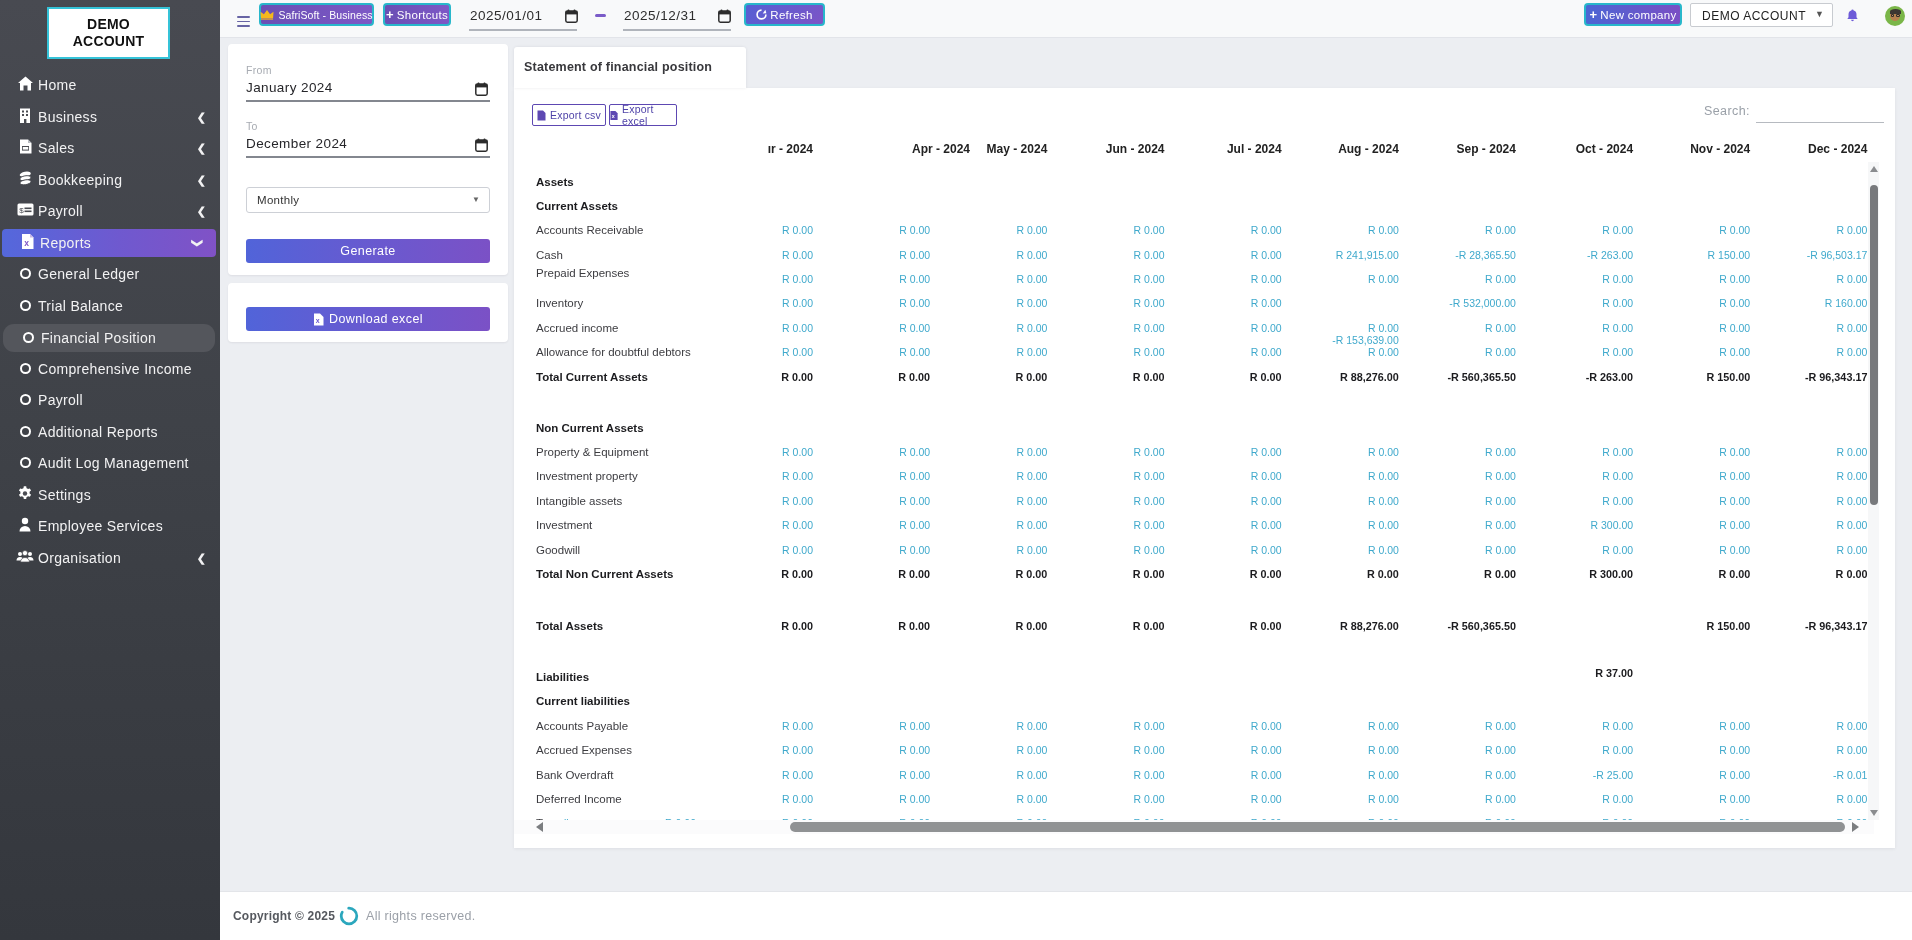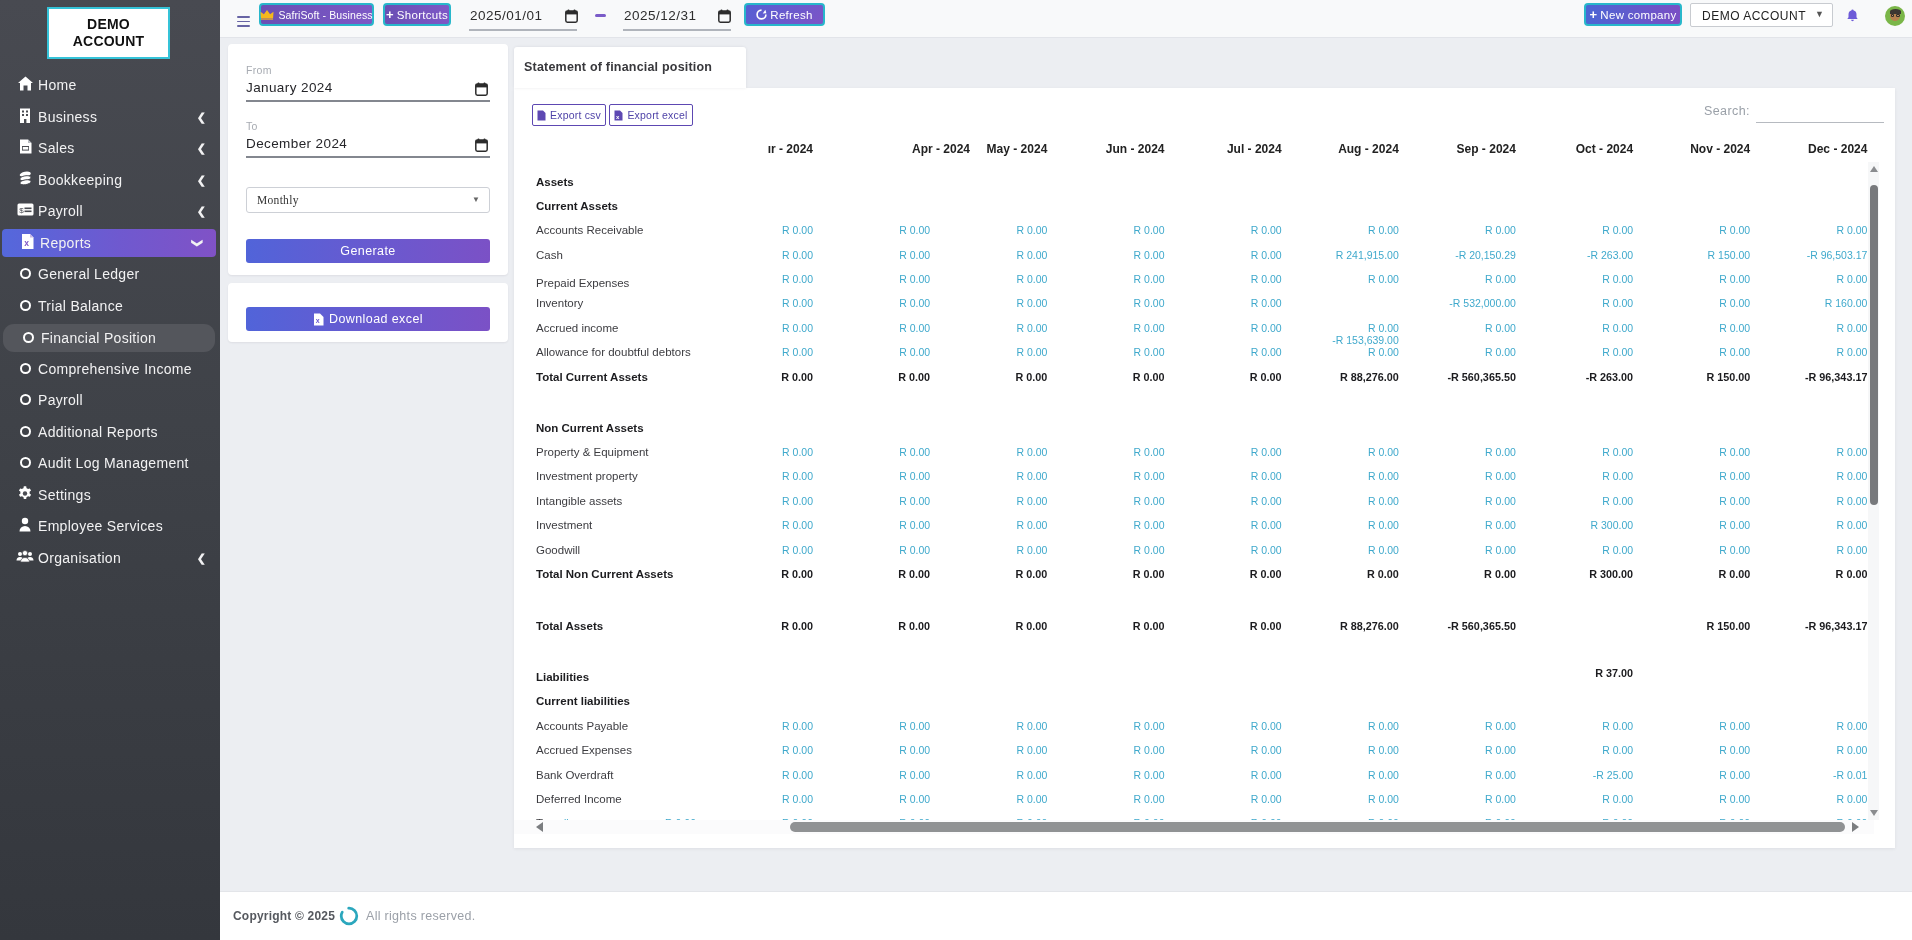--- a/index.html
+++ b/index.html
@@ -241,39 +241,39 @@
     <div class="flabel" style="top:76px;">To</div>
     <div class="fval" style="top:92px;">December 2024</div>
     <div class="fcal" style="top:94px;"><svg width="13" height="14" viewBox="0 0 13 14">
         <rect x="0.8" y="2" width="11.4" height="11.2" rx="1.6" fill="none" stroke="#2c2c2c" stroke-width="1.5"></rect>
         <rect x="0.8" y="2" width="11.4" height="3.4" fill="#2c2c2c"></rect>
         <rect x="2.6" y="0.4" width="1.8" height="3" rx="0.7" fill="#2c2c2c"></rect>
         <rect x="8.6" y="0.4" width="1.8" height="3" rx="0.7" fill="#2c2c2c"></rect>
       </svg></div>
     <div class="fline" style="top:112px;"></div>
     <div class="abs" style="left:18px; top:143px; width:244px; height:26px; border:1px solid #cdd0d6; border-radius:3px; background:#fff;">
-      <span style="position:absolute; left:10px; top:6px; font-size:11.5px; color:#333; letter-spacing:0.3px;font-family:Liberation Serif, serif;">Monthly</span>
+      <span style="position:absolute; left:10px; top:6px; font-size:11.5px; color:#333; letter-spacing:0.3px;">Monthly</span>
       <span style="position:absolute; right:9px; top:7px; font-size:8px; color:#666;">▼</span>
     </div>
     <div class="gbtn" style="top:195px; height:24px;">Generate</div>
   </div>
 <div class="card" style="left:228px; top:283px; width:280px; height:59px;">
     <div class="gbtn" style="top:24px; height:24px;"><svg width="11" height="13" viewBox="0 0 11 13" style="margin-right:5px;">
         <path d="M1 0.5 H7 L10.5 4 V12.5 H1 Z" fill="#fff"></path>
         <text x="2.8" y="10" font-family="Liberation Sans" font-size="7" font-weight="bold" fill="#6a59cf">x</text>
       </svg>Download excel</div>
   </div>
 <div id="tab">
     <span>Statement of financial position</span>
   </div>
 <div id="panel">
     <div class="exbtn" style="left:18px; width:74px;"><svg width="9" height="11" viewBox="0 0 9 11">
         <path d="M0.5 0.5 H6 L8.5 3 V10.5 H0.5 Z" fill="#5d48b2"></path>
       </svg>Export csv</div>
-    <div class="exbtn" style="left:95px; width:84px;"><svg width="9" height="11" viewBox="0 0 9 11">
+    <div class="exbtn" style="left:95px; width:68px;"><svg width="9" height="11" viewBox="0 0 9 11">
         <path d="M0.5 0.5 H6 L8.5 3 V10.5 H0.5 Z" fill="#5d48b2"></path>
         <text x="2" y="8.5" font-family="Liberation Sans" font-size="6" font-weight="bold" fill="#fff">x</text>
       </svg>Export excel</div>
     <div id="search-l" style="left:1190px;">Search:</div>
     <div id="search-u" style="left:1242px; top:34px; width:128px;"></div>
     <div id="tbl">
       <div class="hdr" style="top:53.5px; right:1082.0px;">ır - 2024</div>
       <div class="hdr" style="top:53.5px; right:925px;">Apr - 2024</div>
       <div class="hdr" style="top:53.5px; right:847.7px;">May - 2024</div>
       <div class="hdr" style="top:53.5px; right:730.5px;">Jun - 2024</div>
@@ -296,25 +296,25 @@
       <div class="v" style="top:136.2px; right:261.9px;">R 0.00</div>
       <div class="v" style="top:136.2px; right:144.8px;">R 0.00</div>
       <div class="v" style="top:136.2px; right:27.6px;">R 0.00</div>
       <div class="rl" style="top:160.6px;">Cash</div>
       <div class="v" style="top:160.6px; right:1082.0px;">R 0.00</div>
       <div class="v" style="top:160.6px; right:964.9px;">R 0.00</div>
       <div class="v" style="top:160.6px; right:847.7px;">R 0.00</div>
       <div class="v" style="top:160.6px; right:730.5px;">R 0.00</div>
       <div class="v" style="top:160.6px; right:613.4px;">R 0.00</div>
       <div class="v" style="top:160.6px; right:496.2px;">R 241,915.00</div>
-      <div class="v" style="top:160.6px; right:379.1px;">-R 20,150.29</div>
+      <div class="v" style="top:160.6px; right:379.1px;">-R 28,365.50</div>
       <div class="v" style="top:160.6px; right:261.9px;">-R 263.00</div>
       <div class="v" style="top:160.6px; right:144.8px;">R 150.00</div>
       <div class="v" style="top:160.6px; right:27.6px;">-R 96,503.17</div>
-      <div class="rl" style="top:189px;text-align:center;">Prepaid Expenses</div>
+      <div class="rl" style="top:179px;text-align:center;">Prepaid Expenses</div>
       <div class="v" style="top:185.0px; right:1082.0px;">R 0.00</div>
       <div class="v" style="top:185.0px; right:964.9px;">R 0.00</div>
       <div class="v" style="top:185.0px; right:847.7px;">R 0.00</div>
       <div class="v" style="top:185.0px; right:730.5px;">R 0.00</div>
       <div class="v" style="top:185.0px; right:613.4px;">R 0.00</div>
       <div class="v" style="top:185.0px; right:496.2px;">R 0.00</div>
       <div class="v" style="top:185.0px; right:379.1px;">R 0.00</div>
       <div class="v" style="top:185.0px; right:261.9px;">R 0.00</div>
       <div class="v" style="top:185.0px; right:144.8px;">R 0.00</div>
       <div class="v" style="top:185.0px; right:27.6px;">R 0.00</div>

